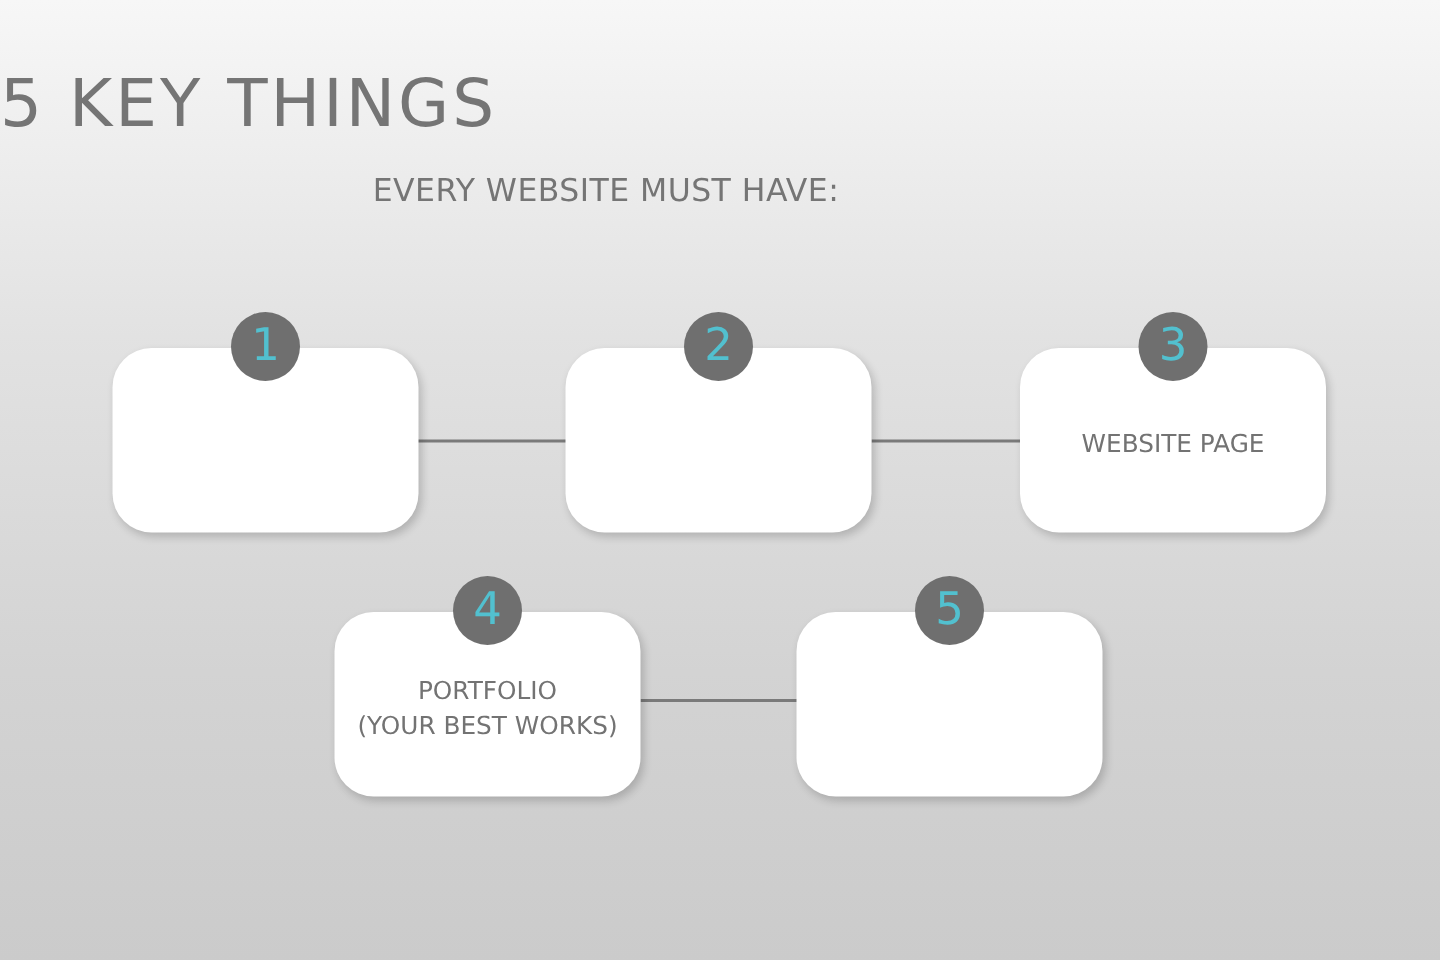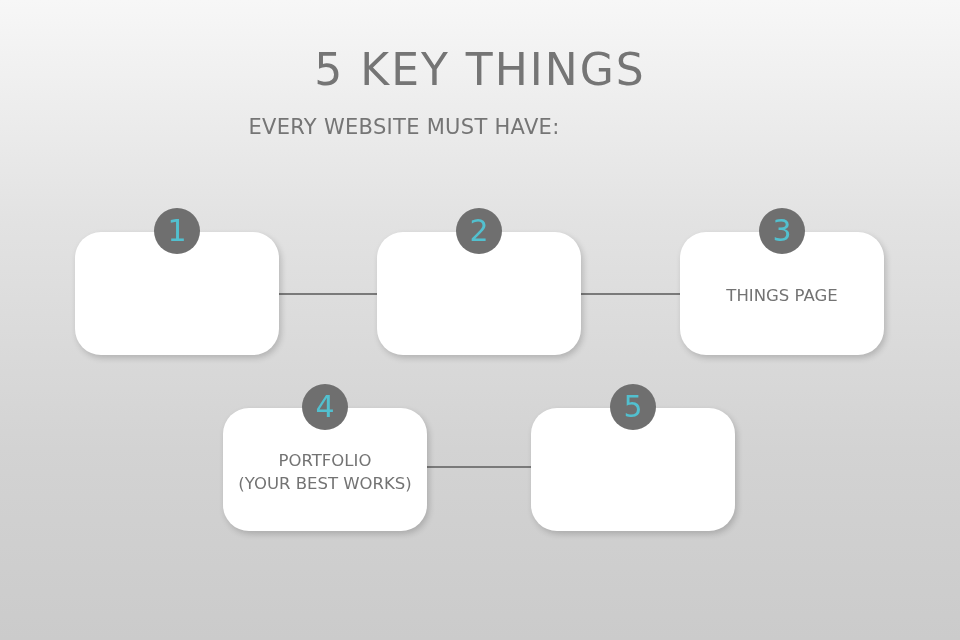--- a/index.html
+++ b/index.html
@@ -2,21 +2,21 @@
 <html><head>
   <meta charset="utf-8">
   <style>
     html, body { margin: 0; padding: 0; }
     body {
       width: 960px; height: 640px; position: relative; overflow: hidden;
       background: linear-gradient(to bottom, #f7f7f7 0%, #e2e2e2 35%, #d3d3d3 70%, #cbcbcb 100%);
       font-family: "DejaVu Sans", "Liberation Sans", sans-serif;
     }
     .title {
-      position: absolute; left: 0; width: 960px; top: 44px; text-align: center;
+      position: absolute; left: 0; width: 960px; top: 44px; text-align: left;
       font-size: 44px; letter-spacing: 2px; color: #757575; line-height: 52px;
     }
     .subtitle {
       position: absolute; left: 0; width: 808px; top: 113px; text-align: center;
       font-size: 21px; color: #757575; line-height: 28px; letter-spacing: 0.3px;
     }
     .connector {
       position: absolute; height: 2px; background: #7a7a7a;
     }
     .box {
@@ -47,21 +47,21 @@
 <div class="box" style="left:75px; top:232px;">
   <div class="badge">1</div>
 </div>
 
 <div class="box" style="left:377px; top:232px;">
   <div class="badge">2</div>
 </div>
 
 <div class="box" style="left:680px; top:232px;">
   <div class="badge">3</div>
-  <div class="box-label">THINGS PAGE</div>
+  <div class="box-label">WEBSITE PAGE</div>
 </div>
 
 <div class="box" style="left:223px; top:408px;">
   <div class="badge">4</div>
   <div class="box-label">PORTFOLIO
 (YOUR BEST WORKS)</div>
 </div>
 
 <div class="box" style="left:531px; top:408px;">
   <div class="badge">5</div>

